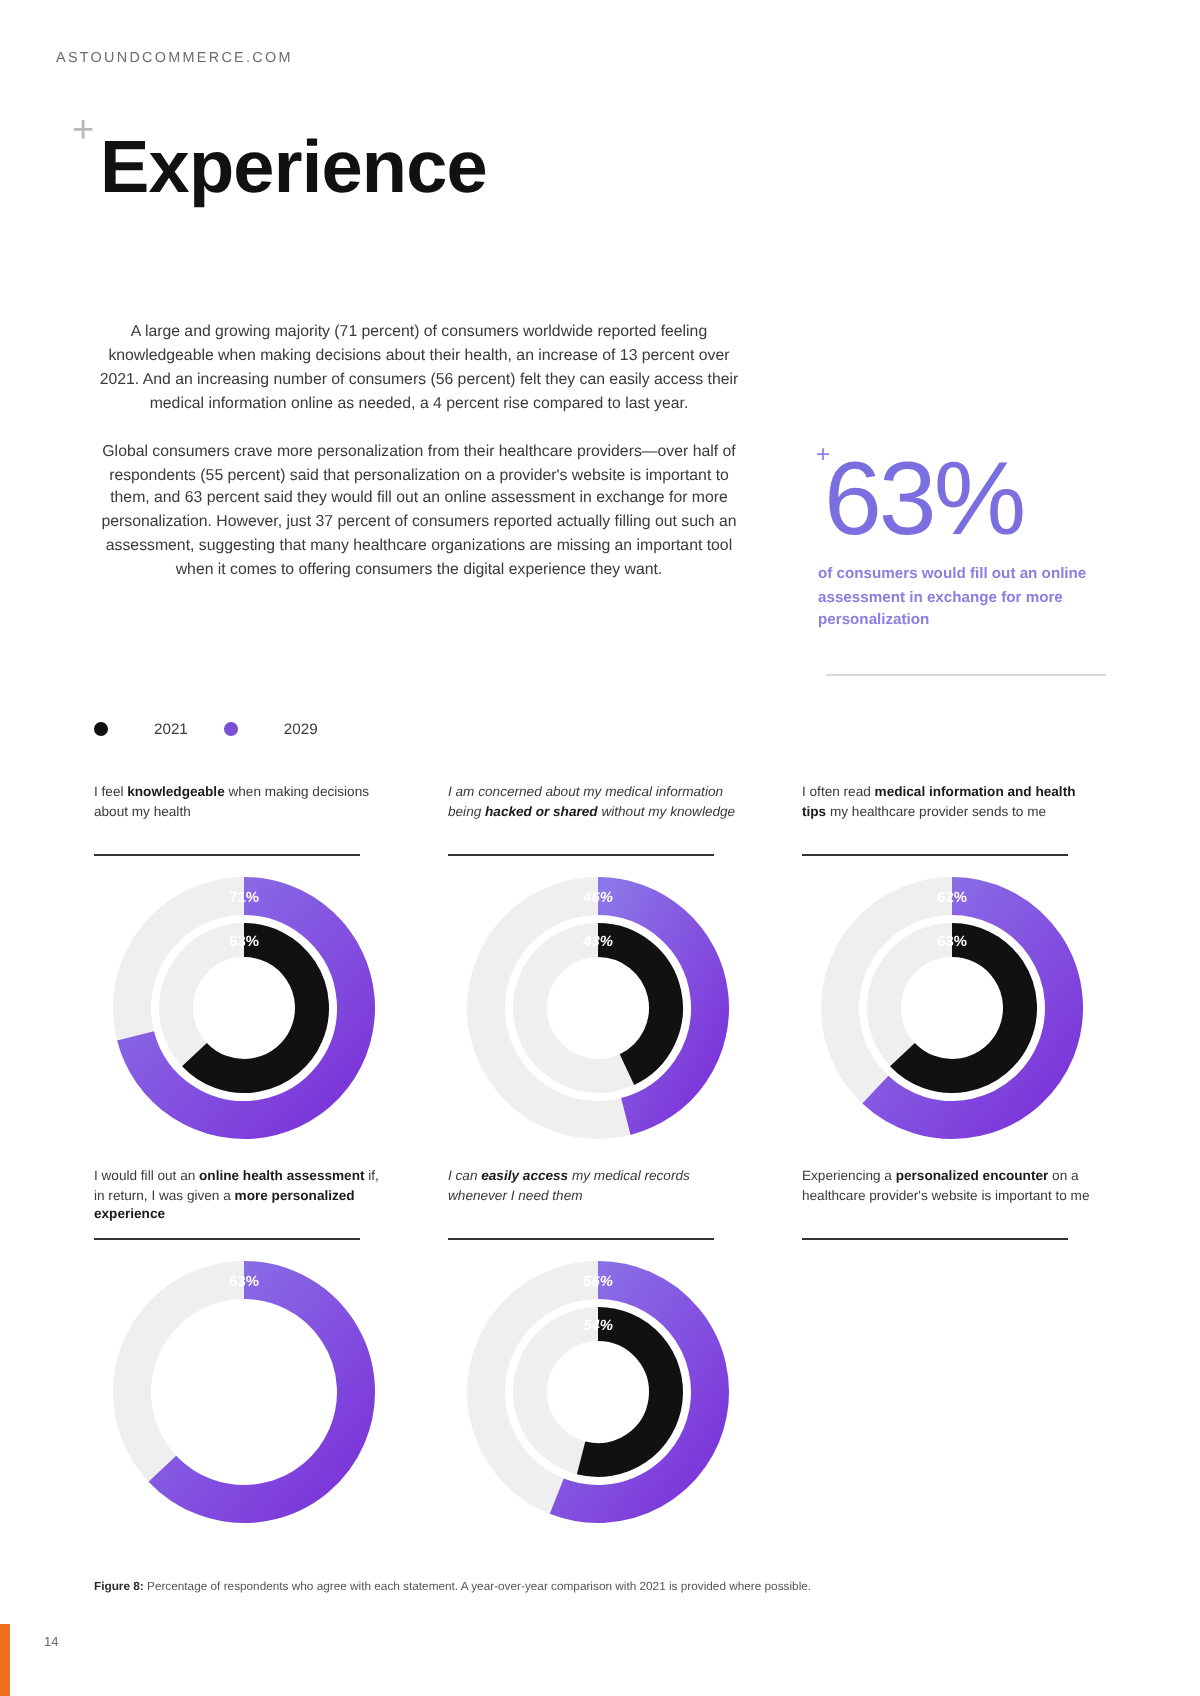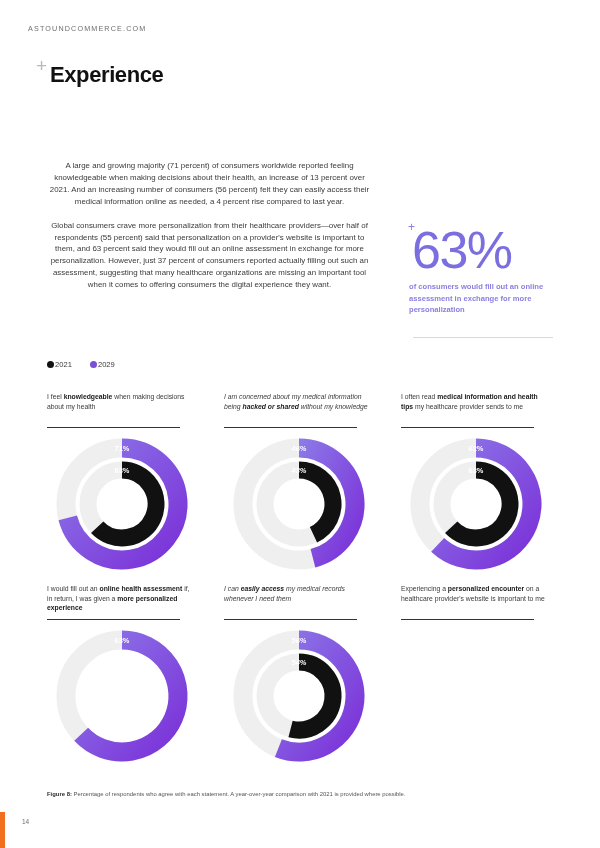--- a/index.html
+++ b/index.html
@@ -25,21 +25,21 @@
   }
   .plus-title { left:36px; top:56px; font-size:19px; }
 
   .title-wrap { position:absolute; left:50px; top:60px; }
   .title-line1 {
     font-size:31px; font-weight:300; letter-spacing:-0.6px;
     color:#1a1a1a; line-height:1.12;
     font-family:"Liberation Sans", sans-serif;
   }
   .title-line2 {
-    font-size:22px; font-weight:bold; letter-spacing:-0.4px;
+    font-size:37px; font-weight:bold; letter-spacing:-0.4px;
     color:#111; line-height:1.18; margin-top:2px;
     font-family:"Liberation Sans", sans-serif;
   }
 
   
   .body-col { position:absolute; left:47px; top:160px; width:325px; }
   .para {
     font-size:7.9px; line-height:11.9px; color:#3a3a3a;
     margin-bottom:12px; text-align:center;
   }
@@ -53,21 +53,21 @@
     font-family:"Liberation Sans", sans-serif;
   }
   .stat-desc {
     font-size:7.6px; line-height:11.2px; color:#8b80e0;
     margin-top:6px; margin-left:1px; width:140px;font-weight:bold;
   }
   .stat-rule { position:absolute; left:5px; top:115px; width:140px; height:1px; background:#d9d9d9; }
 
   
   .legend { position:absolute; left:47px; top:360px; display:flex; align-items:center; gap:18px; }
-  .legend-item { display:flex; align-items:center; gap:1px; }
+  .legend-item { display:flex; align-items:center; gap:23px; }
   .legend-dot { width:7px; height:7px; border-radius:50%; display:inline-block; }
   .legend-label { font-size:7.6px; color:#3a3a3a; }
 
   
   .charts { position:absolute; left:47px; top:392px; width:510px; }
   .chart-row { display:flex; gap:15px; }
   .chart-cell { width:170px; }
   .chart-cell.c2 { margin-left:6px;font-style:italic; }
   .chart-cell.c3 { margin-left:6px; }
 

